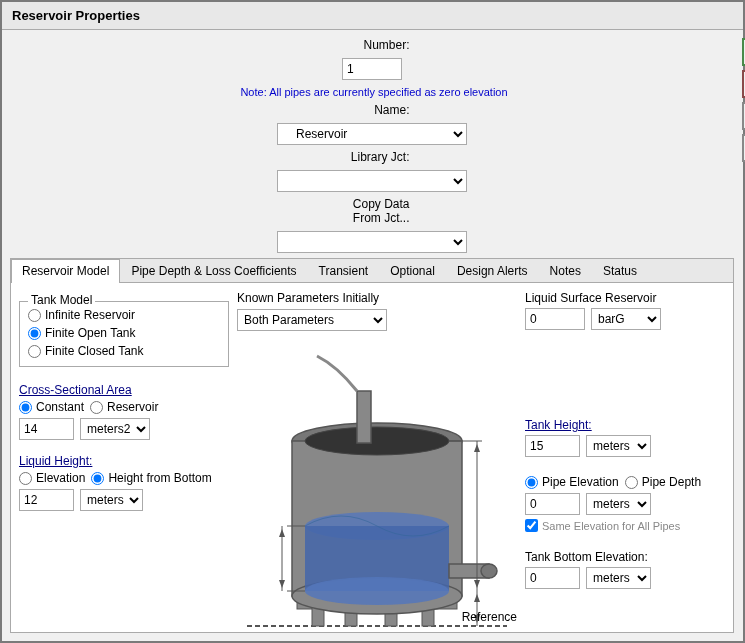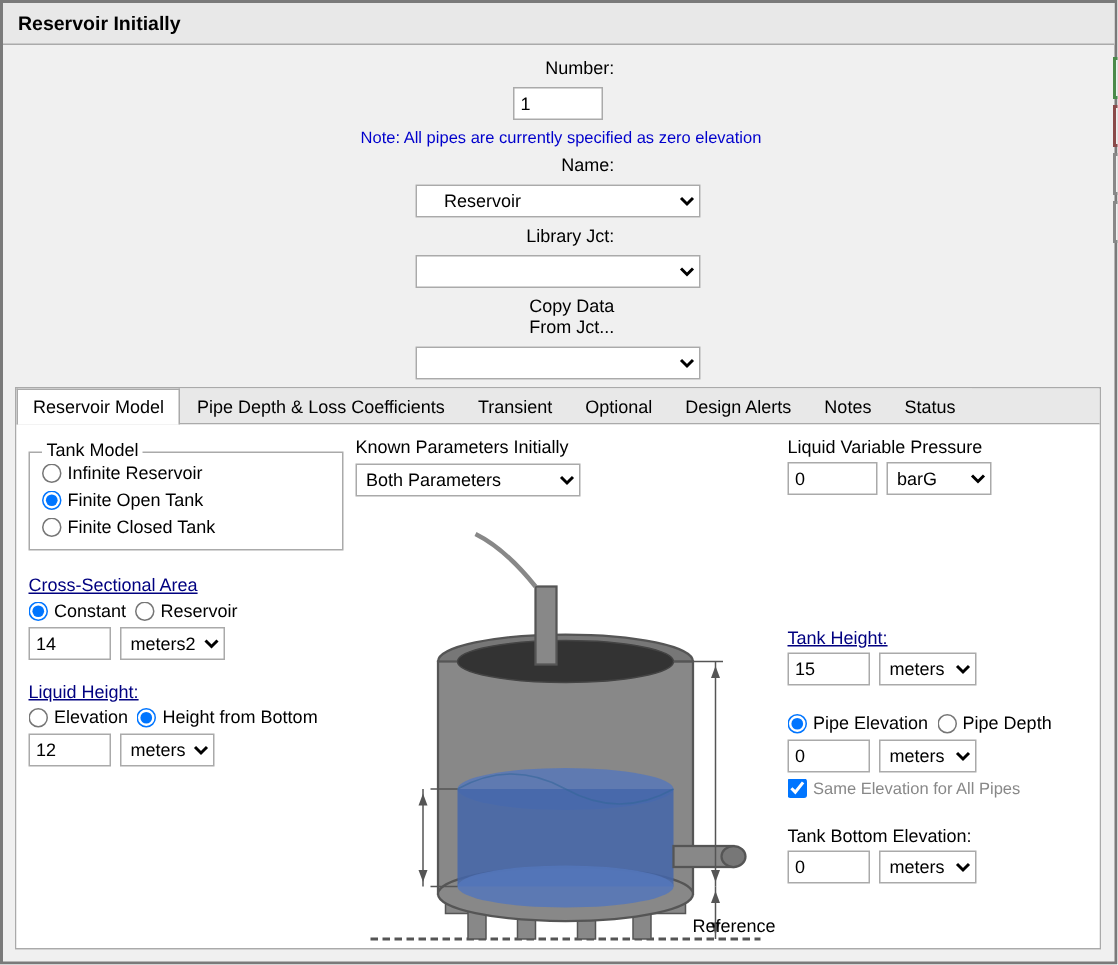--- a/index.html
+++ b/index.html
@@ -204,21 +204,21 @@
       gap: 4px;
     }
     input[type="radio"] { cursor: pointer; }
     input[type="checkbox"] { cursor: pointer; }
   </style>
 </head>
 <body>
 
 <div class="window">
   <div class="title-bar">
-    <span>Reservoir Initially</span>
+    <span>Reservoir Properties</span>
   </div>
 
   <div class="main-content">
     <div class="left-panel">
 
       <div class="form-row">
         <span class="form-label">Number:</span>
         <input class="form-input form-input-short" type="text" value="1" style="">
         <span class="note-text">Note: All pipes are currently specified as zero elevation</span>
       </div>
@@ -377,21 +377,21 @@
                 <line x1="68" y1="255" x2="50" y2="255" stroke="#555" stroke-width="1"></line>
                 <line x1="212" y1="105" x2="245" y2="105" stroke="#555" stroke-width="1"></line>
               </svg>
 
               <div style="position:absolute; bottom:0; right:0; font-size:12px;">Reference</div>
             </div>
 
             <div class="right-controls">
 
               <div style="margin-top: 0px;">
-                <div style="font-size:12px; margin-bottom:3px;">Liquid Variable Pressure</div>
+                <div style="font-size:12px; margin-bottom:3px;">Liquid Surface Reservoir</div>
                 <div class="inline-row">
                   <input class="small-input" type="text" value="0" style="width: 60px;">
                   <select class="small-select" style="width:70px;">
                     <option>barG</option>
                     <option>psiG</option>
                     <option>kPaG</option>
                   </select>
                 </div>
               </div>
 

